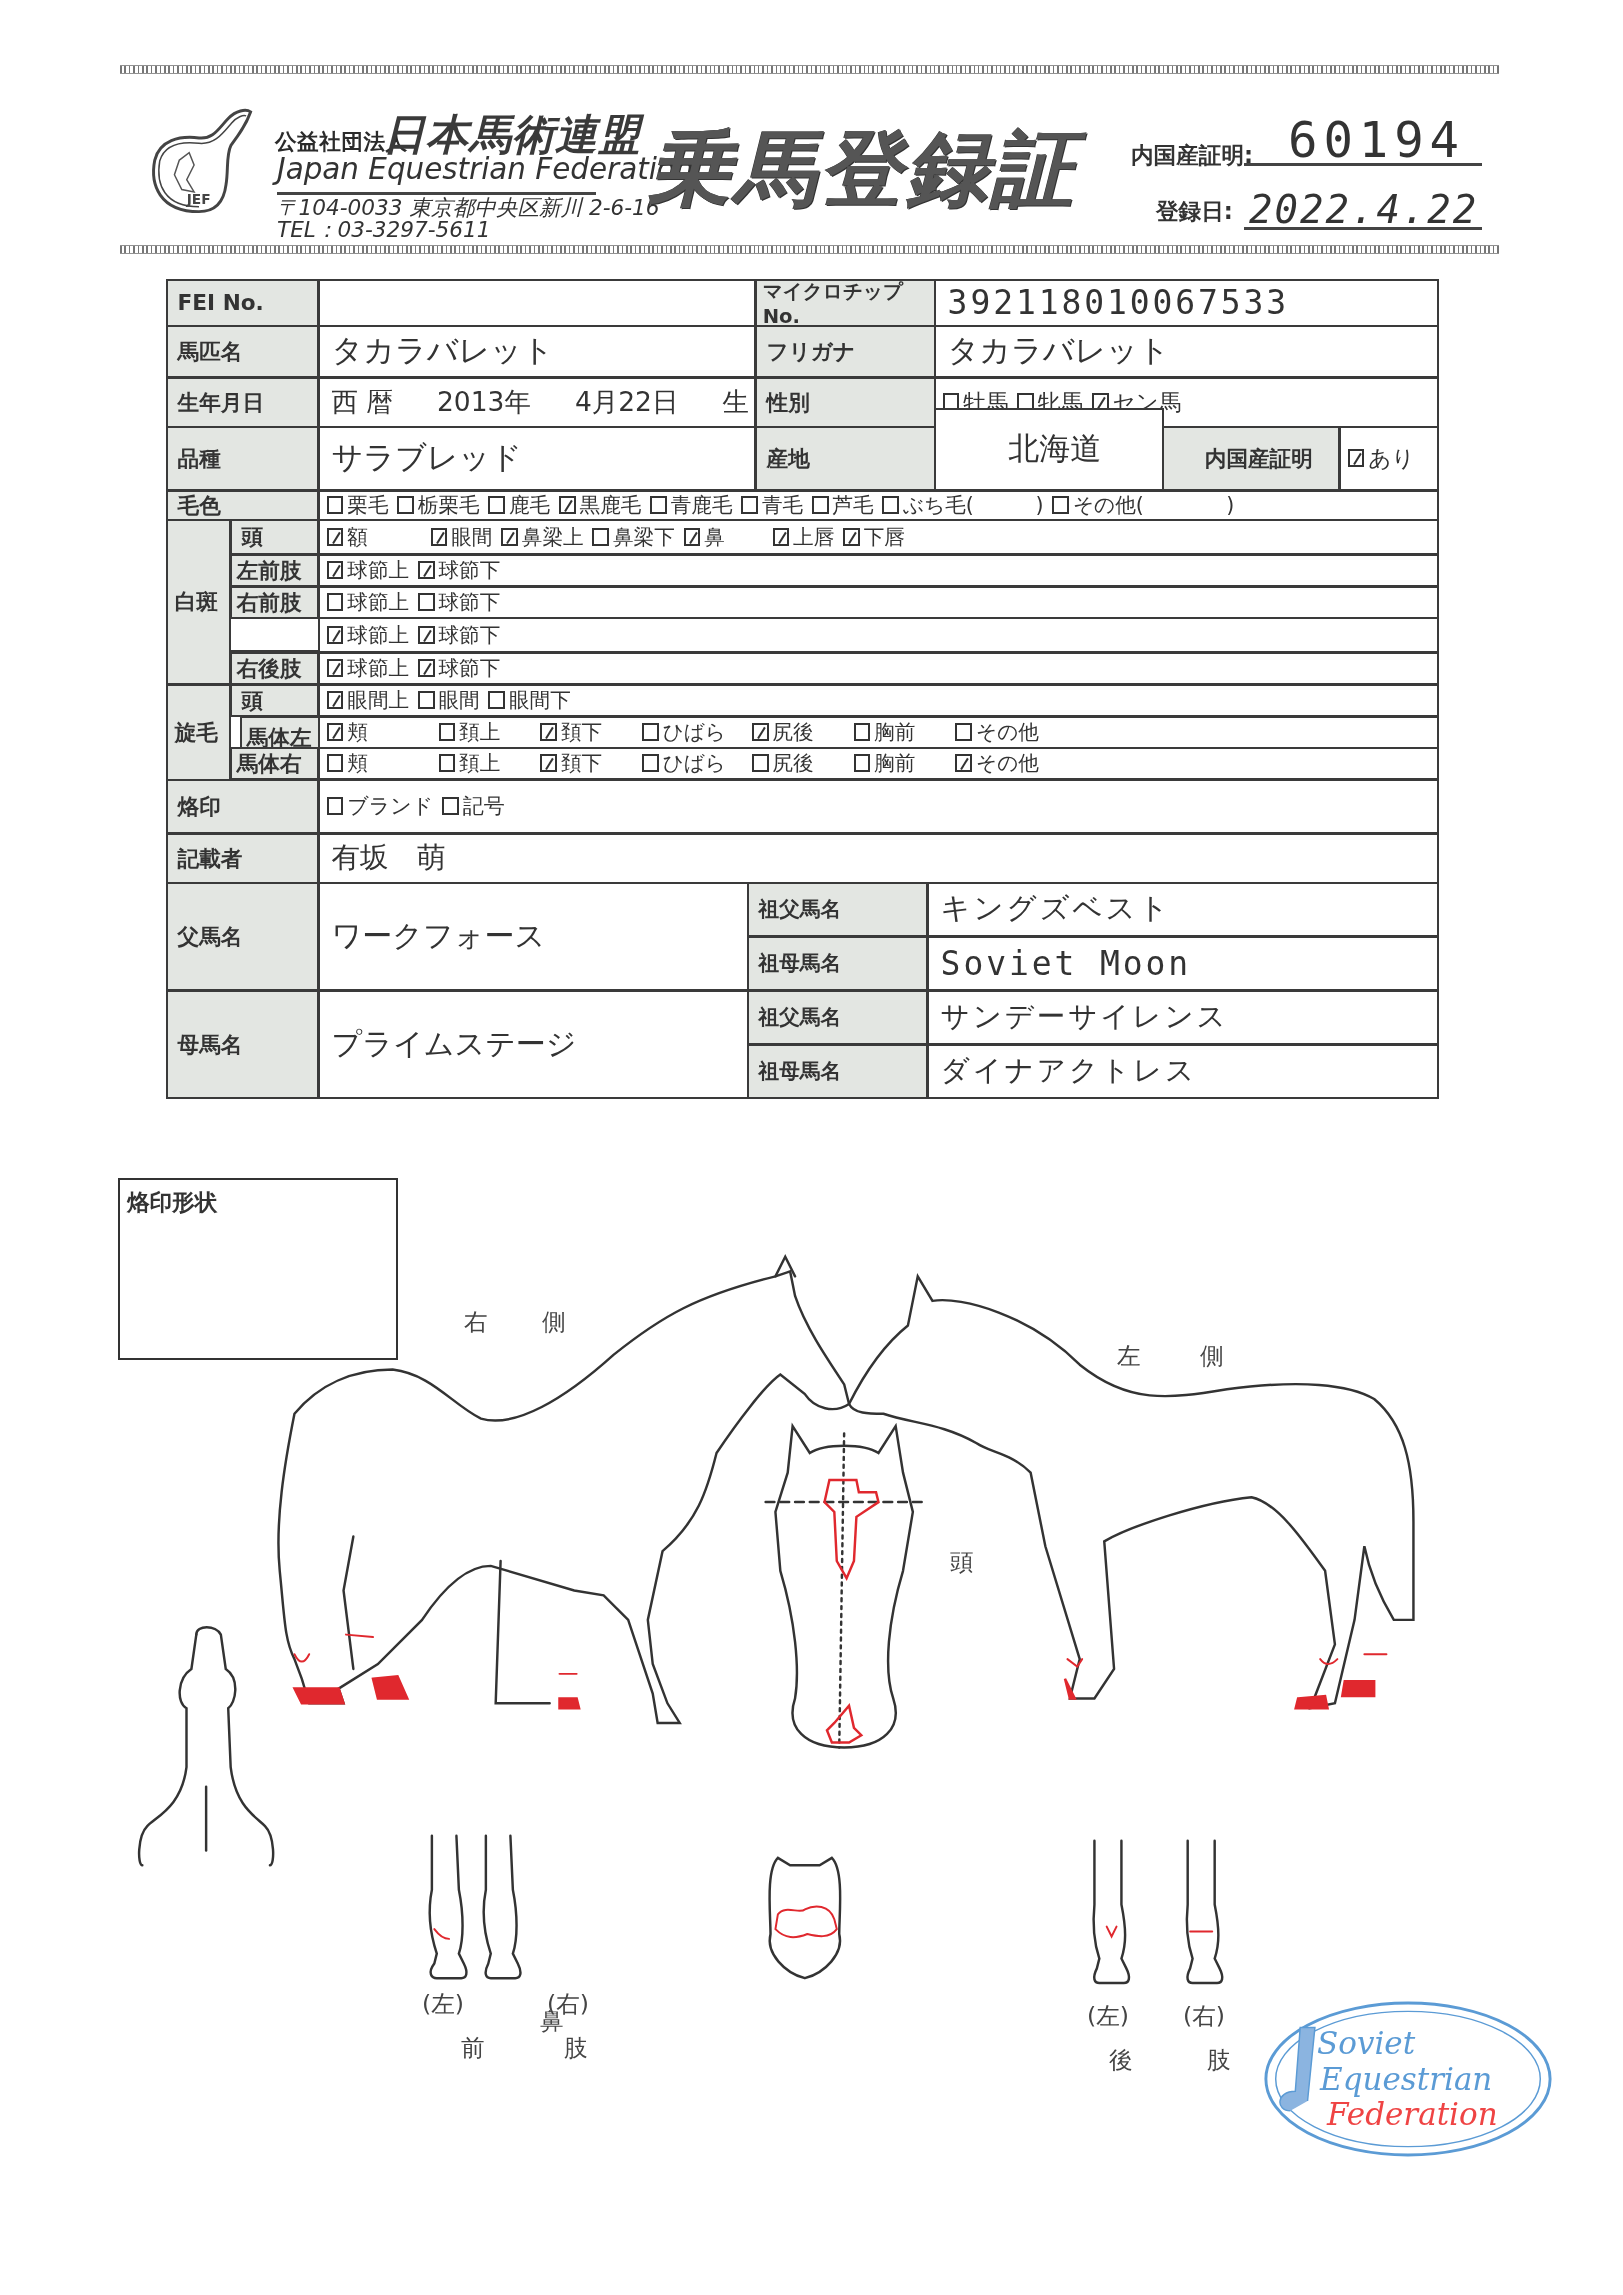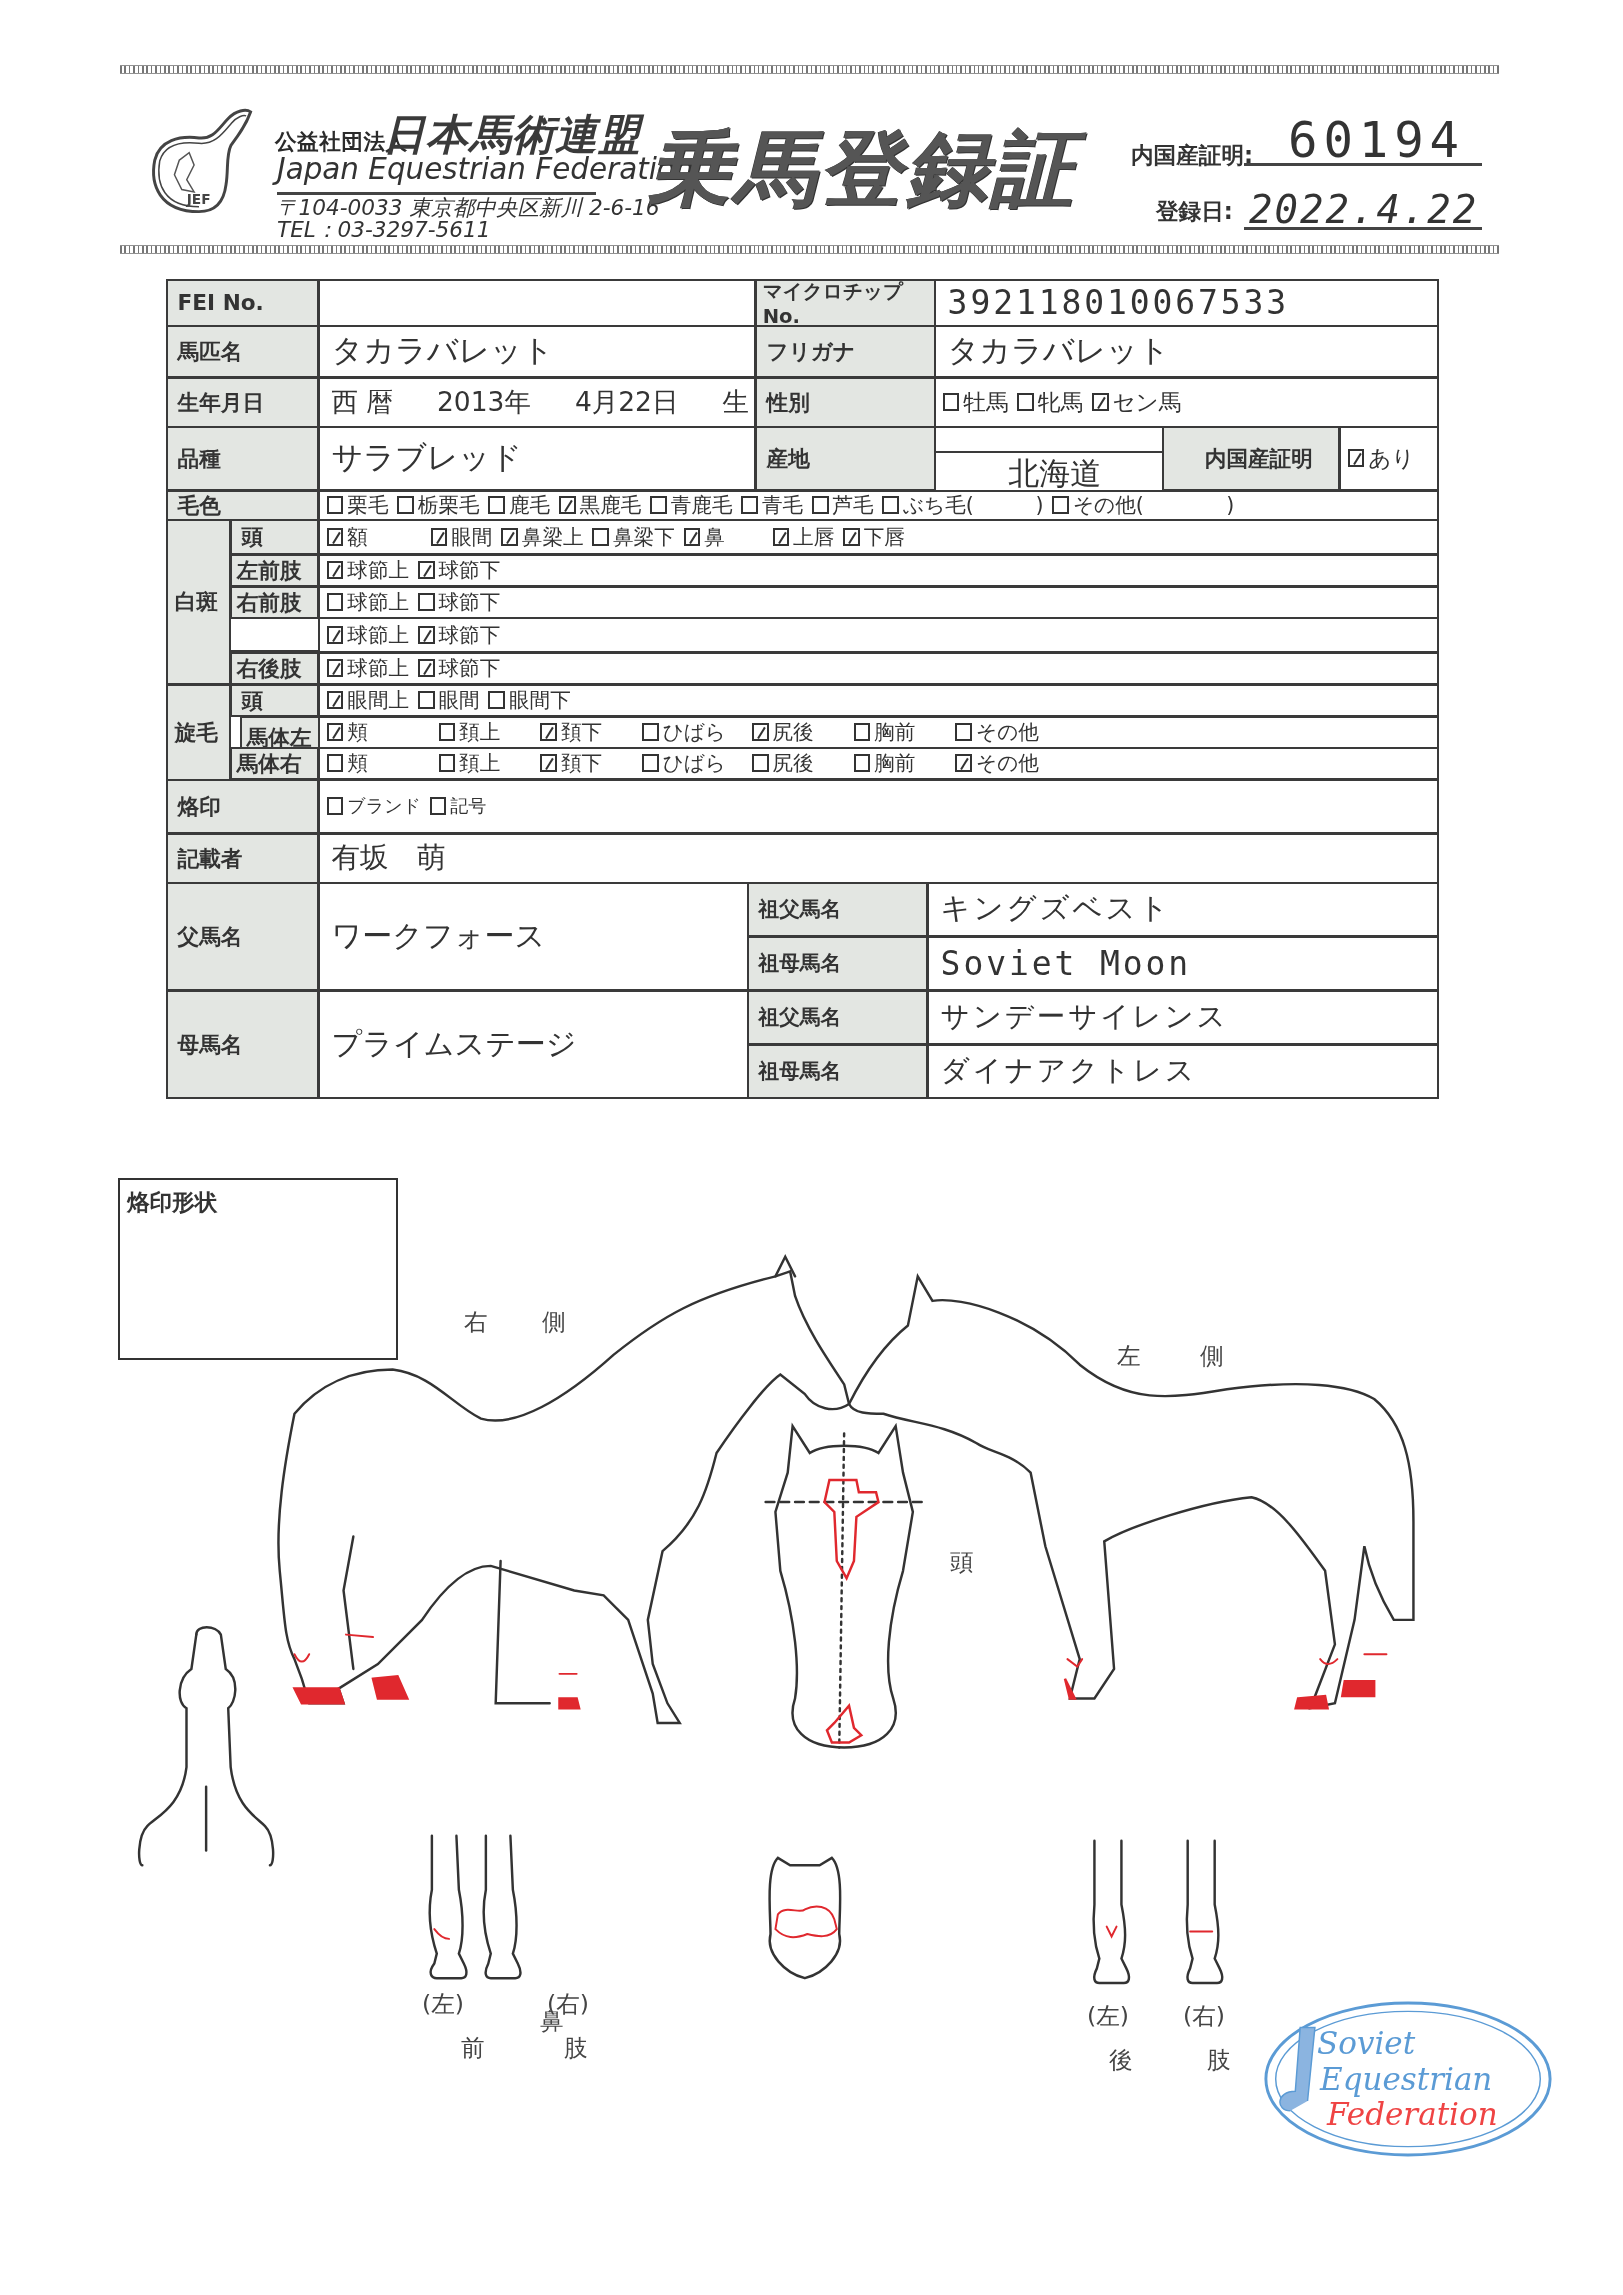--- a/index.html
+++ b/index.html
@@ -95,21 +95,21 @@
       </span>
     <span class="cb">
         <span class="box on"></span>
         <span>セン馬</span>
       </span>
   </div>
 
   <div class="cell lab" style="left:167px;top:427px;width:153px;height:65px;">品種</div>
   <div class="cell val" style="left:319px;top:427px;width:438px;height:65px;">サラブレッド</div>
   <div class="cell lab" style="left:756px;top:427px;width:181px;height:65px;">産地</div>
-  <div class="cell val" style="left:935px;top:452px;width:230px;height:47px;justify-content:center;padding-left:12px;">北海道</div>
+  <div class="cell val" style="left:935px;top:409px;width:230px;height:83px;justify-content:center;padding-left:12px;">北海道</div>
   <div class="cell lab center" style="left:1163px;top:427px;width:178px;height:65px;">内国産証明</div>
   <div class="cell val small" style="left:1340px;top:427px;width:100px;height:65px;">
     <span class="cb">
         <span class="box on"></span>
         <span>あり</span>
       </span>
   </div>
 
   <div class="cell lab" style="left:167px;top:491px;width:153px;height:31px;">毛色</div>
   <div class="cell val small" style="left:319px;top:491px;width:1121px;height:31px;font-size:20.6px;">
@@ -309,21 +309,21 @@
         <span class="box"></span>
         <span>胸前</span>
       </span>
     <span class="cb">
         <span class="box on"></span>
         <span>その他</span>
       </span>
   </div>
 
   <div class="cell lab" style="left:167px;top:780px;width:153px;height:55px;">烙印</div>
-  <div class="cell val small" style="left:319px;top:780px;width:1121px;height:55px;font-size:18px;">
+  <div class="cell val small" style="left:319px;top:780px;width:1121px;height:55px;font-size:21px;">
     <span class="cb">
         <span class="box"></span>
         <span>ブランド</span>
       </span>
     <span class="cb">
         <span class="box"></span>
         <span>記号</span>
       </span>
   </div>
 

